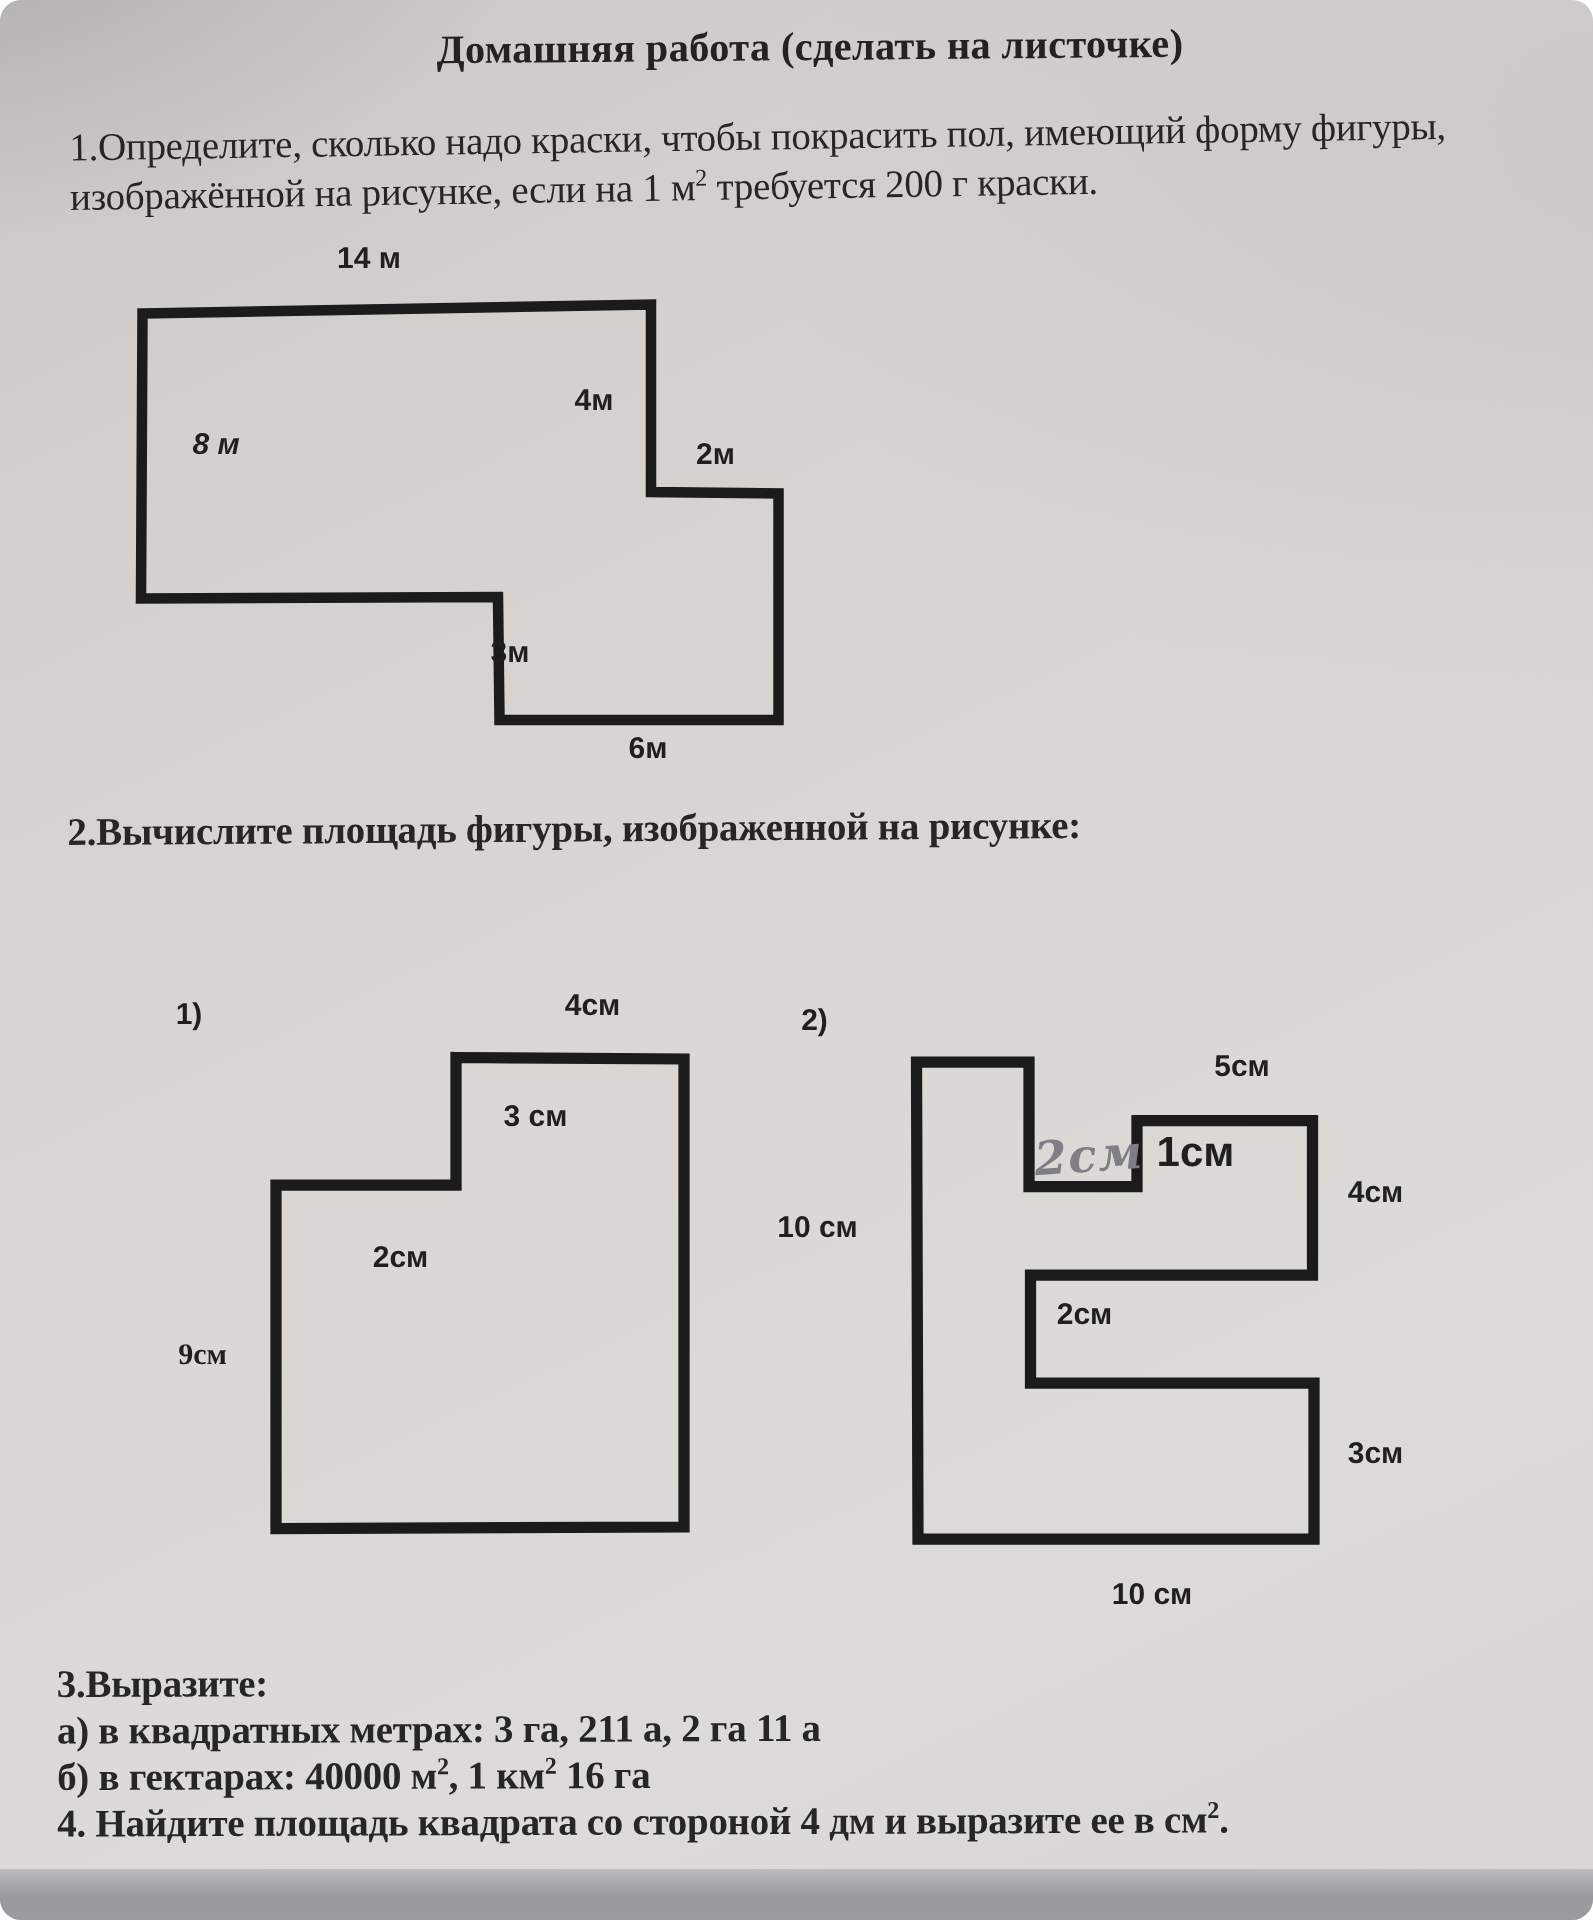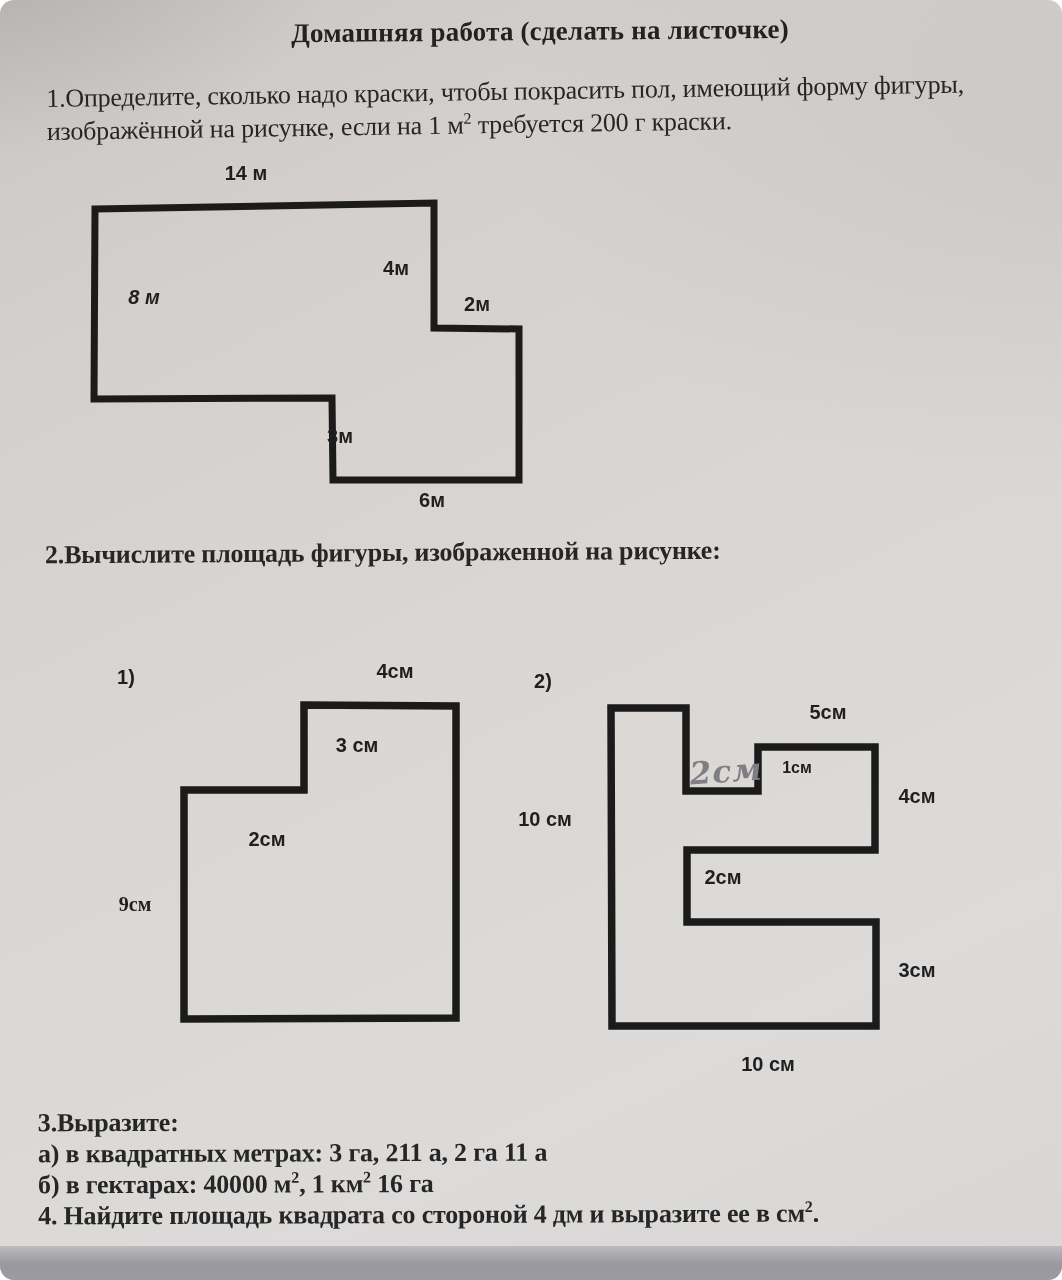--- a/index.html
+++ b/index.html
@@ -43,21 +43,21 @@
   sup { font-size: 0.62em; line-height: 0; vertical-align: super; }
   .figures { position: absolute; left: 0; top: 0; width: 1062px; height: 1280px; }
   .shape { fill: none; stroke: #1b1b1b; }
   .shape.fig1 { stroke-width: 7; }
   .shape.fig2 { stroke-width: 7.5; }
   .lbl {
     position: absolute; transform: translate(-50%, -50%);
     font-family: "Liberation Sans", sans-serif; font-weight: 700;
     font-size: 20px; color: #1f1f1f; white-space: nowrap;
   }
-  .lbl.small { font-size: 16px; }
+  .lbl.small { font-size: 28px; }
   .handwritten {
     position: absolute; transform: translate(-50%, -50%) rotate(-4deg);
     font-family: "DejaVu Serif", serif; font-style: italic; font-weight: 700;
     font-size: 31px; color: #7e7e84; letter-spacing: 1px; white-space: nowrap;
   }
 </style>
 </head>
 <body>
 
 <div class="photo">

